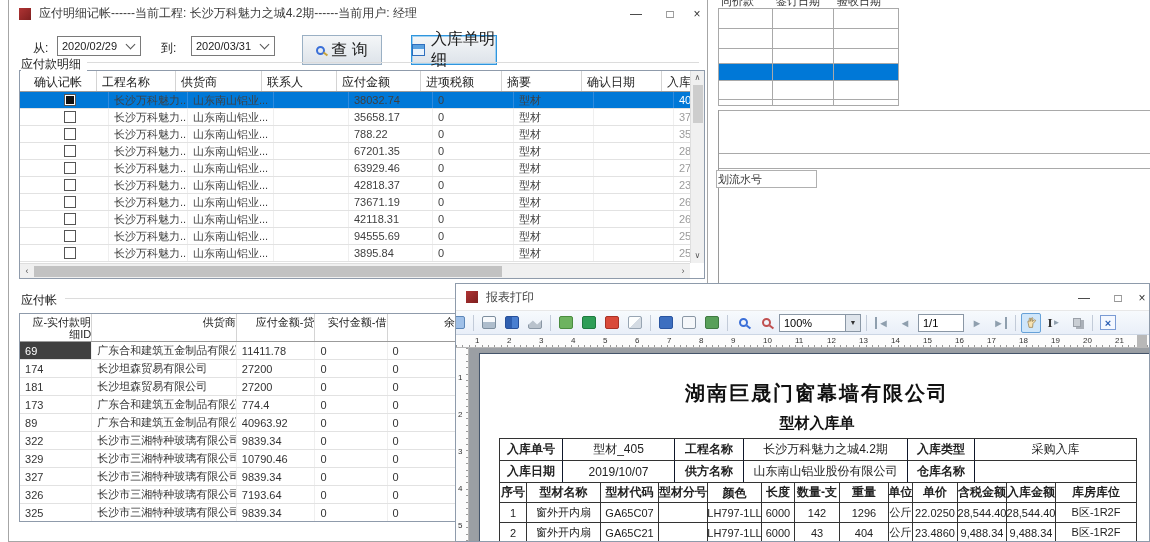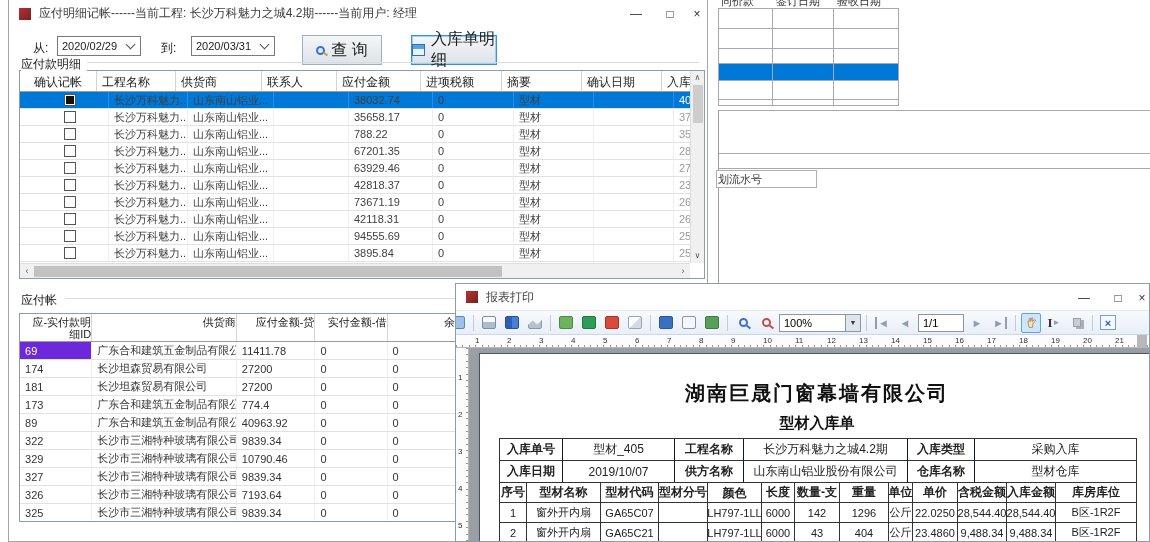--- a/index.html
+++ b/index.html
@@ -78,21 +78,21 @@
   .hscroll { position:absolute; left:0; right:14px; bottom:0; height:15px; background:#f0f0f0; border-top:1px solid #dedede; display:flex; align-items:center; }
   .hscroll .arr { width:14px; text-align:center; font-size:9px; color:#555; }
   .hthumb { height:11px; background:#c2c2c2; flex:0 0 468px; }
 
   
   .t2 .c0{width:78px;} .t2 .c1{width:157px;} .t2 .c2{width:85px;}
   .t2 .c3{width:78px;} .t2 .c4{width:85px; border-right:none;}
   .t2 .g-head{height:28px;}
   .t2 .g-hcell{white-space:normal; line-height:12px; padding-top:2px; font-size:11px;text-align:right;}
   .t2 .g-row{height:18px; font-size:11px; color:#333;}
-  .t2 .idc.sel2 { background:#6d28d9; color:#fff; }
+  .t2 .idc.sel2 { background:#404040; color:#fff; }
 
   
   #repwin { left:455px; top:283px; width:695px; height:259px; z-index:3; border:1px solid #8e9bab; overflow:hidden; }
   #repwin .titlebar { height:27px; border-bottom:1px solid #e8e8e8; }
   .toolbar { position:absolute; left:0; top:27px; right:0; height:24px; background:linear-gradient(#f7fafd,#e9eff8); border-bottom:1px solid #ccd6e4; display:flex; align-items:center; gap:3px; padding-left:0; }
   .tsep { width:1px; height:16px; background:#c2cbd8; margin:0 2px; flex:0 0 auto; }
   .tbi { width:20px; height:20px; display:flex; align-items:center; justify-content:center; flex:0 0 auto; border-radius:2px; }
   .tbi.active { background:#cfe6fa; border:1px solid #66a1d8; }
   .tbi.half { margin-left:-8px; }
   .ic { width:14px; height:13px; border-radius:2px; }
@@ -632,21 +632,20 @@
           <div>型材_405</div>
           <div class="rp-lab">工程名称</div>
           <div>长沙万科魅力之城4.2期</div>
           <div class="rp-lab">入库类型</div>
           <div>采购入库</div>
           <div class="rp-lab">入库日期</div>
           <div>2019/10/07</div>
           <div class="rp-lab">供方名称</div>
           <div>山东南山铝业股份有限公司</div>
           <div class="rp-lab">仓库名称</div>
-          <div>型材仓库</div>
         </div>
 
         <div class="rp-det">
           <div class="rp-hrow">
             <div class="rc0">序号</div>
             <div class="rc1">型材名称</div>
             <div class="rc2">型材代码</div>
             <div class="rc3">型材分号</div>
             <div class="rc4" style="justify-content:center;align-items:center">颜色</div>
             <div class="rc5">长度</div>

